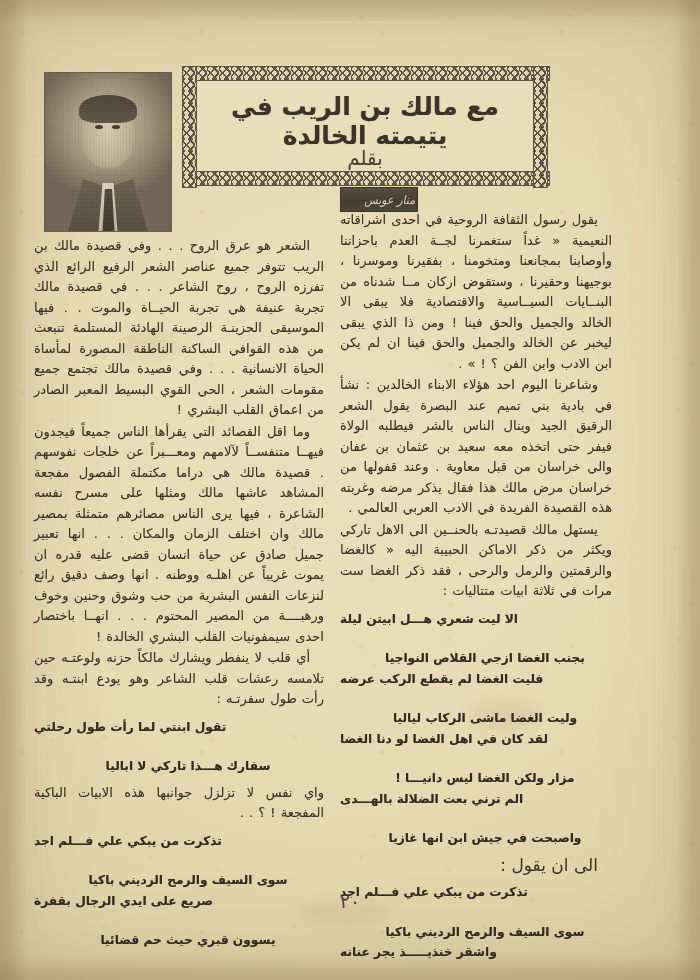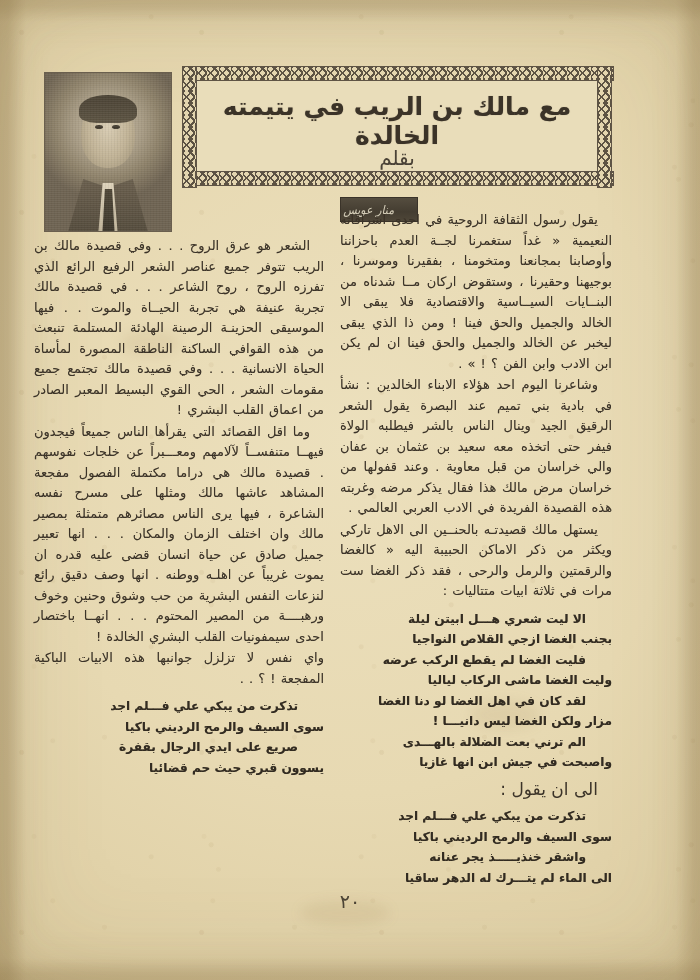--- a/index.html
+++ b/index.html
@@ -48,21 +48,21 @@
     background:
       linear-gradient(90deg, rgba(130,105,60,.22) 0 8px, transparent 26px),
       linear-gradient(270deg, rgba(130,105,60,.18) 0 6px, transparent 24px),
       linear-gradient(180deg, rgba(130,105,60,.16) 0 6px, transparent 22px),
       linear-gradient(0deg,  rgba(130,105,60,.16) 0 6px, transparent 22px);
   }
   .layer { position: absolute; z-index: 3; }
 
   
   #header-band {
-    left: 182px; top: 66px; width: 430px; height: 120px;
+    left: 182px; top: 66px; width: 366px; height: 120px;
   }
   .orn-frame {
     position: absolute; inset: 0;
     border: 1px solid #6d6050;
     background: #e9ddba;
   }
   
   .orn {
     position: absolute;
     background-color: #e3d5af;
@@ -93,24 +93,24 @@
   #byline-word {
     position: absolute;
     left: 0; right: 0; bottom: 16px;
     text-align: center;
     font-size: 20px;
     color: #4a4236;
     letter-spacing: 2px;
   }
   
   #author-plate {
-    left: 340px; top: 197px; width: 76px; height: 23px;
+    left: 340px; top: 187px; width: 76px; height: 23px;
     background: linear-gradient(180deg,#554d3f 0%, #443d31 60%, #4e4638 100%);
     border: 1px solid #3a3329;
-    display: flex; align-items: center; justify-content: flex-end;
+    display: flex; align-items: center; justify-content: flex-start;
     overflow: hidden;
   }
   #author-name {
     font-size: 12px;
     color: #e3dcc6;
     font-style: italic;
     white-space: nowrap;
     transform: scaleX(.92);
     opacity: .9;
     filter: blur(.25px);
@@ -197,22 +197,22 @@
     direction: rtl;
   }
   .verse {
     font-size: 12.2px;
     line-height: 20.5px;
     font-weight: 700;
     color: #322b21;
     white-space: nowrap;
     text-shadow: 0 0 .5px rgba(50,42,30,.4);
   }
-  .verse.a { text-align: right; padding-right: 26px; }
-  .verse.b { text-align: right; padding-left: 18px; }
+  .verse.a { text-align: left; padding-right: 26px; }
+  .verse.b { text-align: center; padding-left: 18px; margin-top: 19px; }
 
   .lead-in {
     font-size: 17px;
     line-height: 20.5px;
     margin: 2px 0 0 0;
     text-indent: 14px;
   }
 
   
   #folio {
@@ -290,21 +290,26 @@
       <div class="verse a">تذكرت من يبكي علي فـــلم اجد</div>
       <div class="verse b">سوى السيف والرمح الرديني باكيا</div>
       <div class="verse a">واشقر خنذيـــــذ يجر عنانه</div>
       <div class="verse b">الى الماء لم يتـــرك له الدهر ساقيا</div>
     </div>
   </div>
 
   <div class="col" id="col-left">
     <p class="para">الشعر هو عرق الروح . . . وفي قصيدة مالك بن الريب تتوفر جميع عناصر الشعر الرفيع الرائع الذي تفرزه الروح ، روح الشاعر . . . في قصيدة مالك تجربة عنيفة هي تجربة الحيــاة والموت . . فيها الموسيقى الحزينـة الرصينة الهادئة المستلمة تنبعث من هذه القوافي الساكنة الناطقة المصورة لمأساة الحياة الانسانية . . . وفي قصيدة مالك تجتمع جميع مقومات الشعر ، الحي القوي البسيط المعبر الصادر من اعماق القلب البشري !</p>
     <p class="para">وما اقل القصائد التي يقرأها الناس جميعاً فيجدون فيهــا متنفســاً لآلامهم ومعـــبراً عن خلجات نفوسهم . قصيدة مالك هي دراما مكتملة الفصول مفجعة المشاهد عاشها مالك ومثلها على مسرح نفسه الشاعرة ، فيها يرى الناس مصائرهم متمثلة بمصير مالك وان اختلف الزمان والمكان . . . انها تعبير جميل صادق عن حياة انسان قضى عليه قدره ان يموت غريباً عن اهلـه ووطنه . انها وصف دقيق رائع لنزعات النفس البشرية من حب وشوق وحنين وخوف ورهبــــة من المصير المحتوم . . . انهــا باختصار احدى سيمفونيات القلب البشري الخالدة !</p>
-
+    <p class="para">أي قلب لا ينفطر ويشارك مالكاً حزنه ولوعتـه حين تلامسه رعشات قلب الشاعر وهو يودع ابنتـه وقد رأت طول سفرتـه :</p>
+
+    <div class="verses">
+      <div class="verse a">تقول ابنتي لما رأت طول رحلتي</div>
+      <div class="verse b">سفارك هـــذا تاركي لا اباليا</div>
+    </div>
 
     <p class="para noind">واي نفس لا تزلزل جوانبها هذه الابيات الباكية المفجعة ! ؟ . .</p>
 
     <div class="verses">
       <div class="verse a">تذكرت من يبكي علي فـــلم اجد</div>
       <div class="verse b">سوى السيف والرمح الرديني باكيا</div>
       <div class="verse a">صريع على ايدي الرجال بقفرة</div>
       <div class="verse b">يسوون قبري حيث حم قضائيا</div>
     </div>
   </div>

